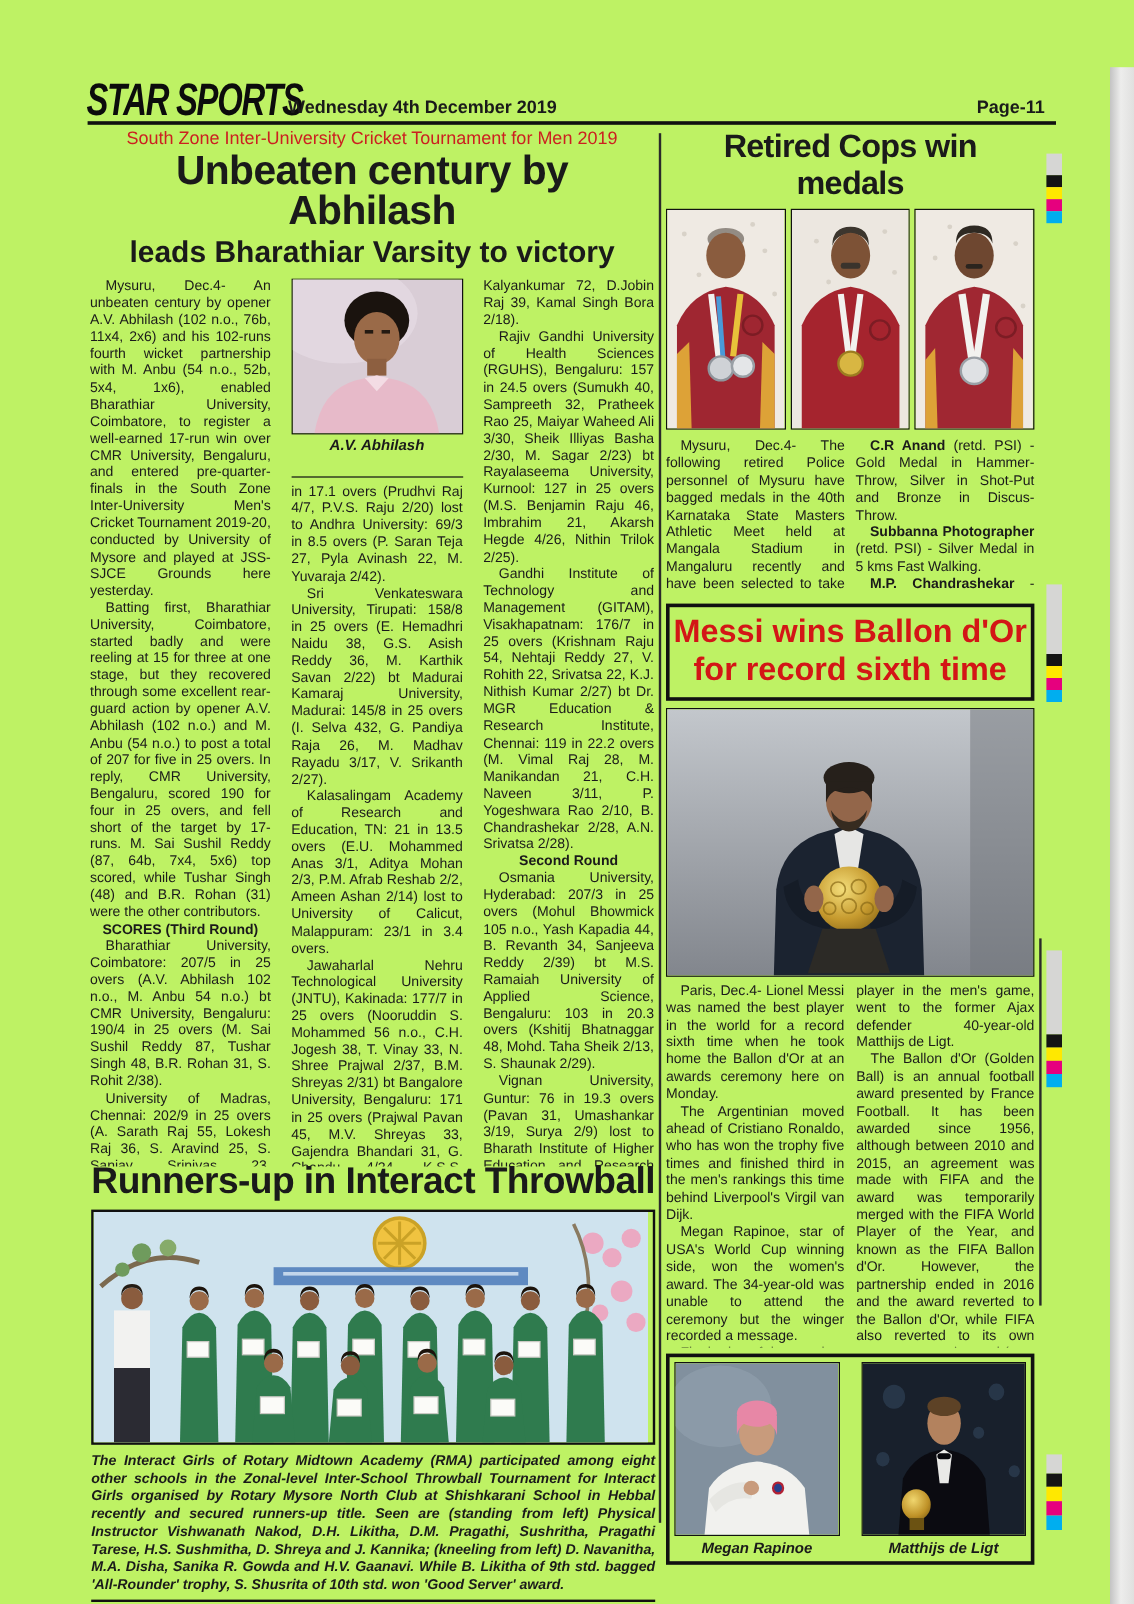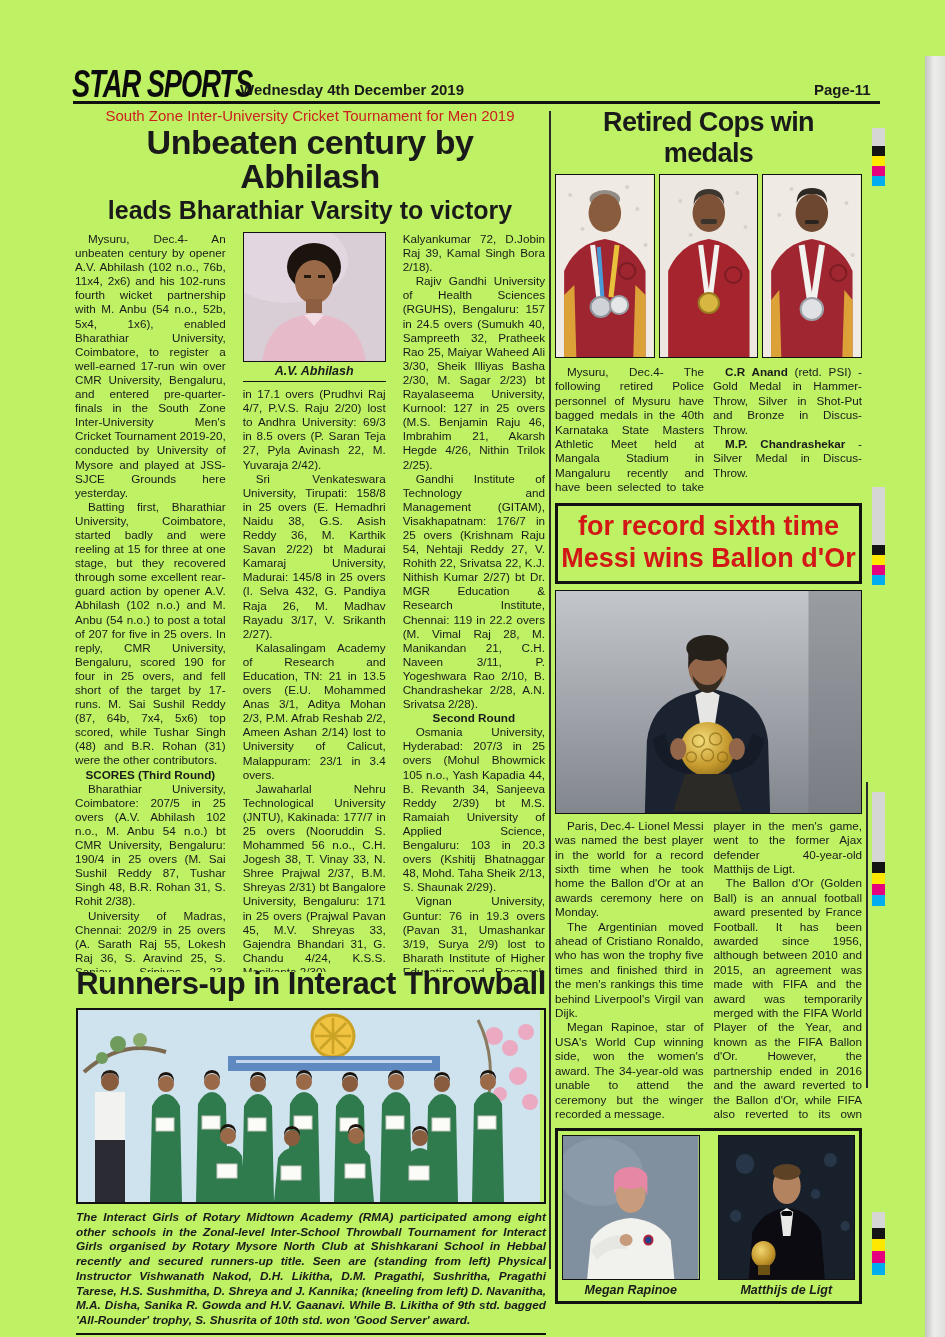--- a/index.html
+++ b/index.html
@@ -17,21 +17,21 @@
   .h1a{font-size:34px;font-weight:bold;text-align:center;line-height:1.0;margin:1px 0 0;letter-spacing:-.5px;}
   .h1b{font-size:25px;font-weight:bold;text-align:center;margin:3px 0 7px;}
   .cols{display:flex;gap:17px;height:740px;overflow:hidden;}
   .col{text-align:justify;font-size:11.7px;line-height:14.1px;}
   .c1{width:163px;} .c2{width:144px;} .c3{width:154px;}
   .col p{margin:0;text-indent:13px;}
   .col p.ni{text-indent:0;}
   .col p.cb{text-indent:0;text-align:center;font-weight:bold;}
   .photo-frame{border:1.5px solid #111;font-size:0;line-height:0;}
   .pcap{font-style:italic;font-weight:bold;text-align:center;font-size:12.5px;
-        border-bottom:1.5px solid #111;padding:2px 0 3px;margin:0 0 5px;}
+        border-bottom:1.5px solid #111;padding:2px 0 19px;margin:0 0 5px;}
   
   .tz{position:absolute;left:76px;top:934px;width:470px;margin-top:32px;}
   .tz-h{font-size:31px;font-weight:bold;text-align:center;margin:0 0 6px;letter-spacing:-.5px;}
   .tz .photo-frame{border:2px solid #111;}
   .tcap{font-style:italic;font-weight:bold;font-size:11.8px;line-height:14.7px;text-align:justify;
         margin-top:6px;padding-bottom:5px;border-bottom:2.5px solid #111;}
   
   .rz{position:absolute;left:555px;top:107px;width:307px;}
   .rz-h{font-size:27px;font-weight:bold;text-align:center;margin:0;letter-spacing:-.6px;}
   .cops{display:flex;gap:4px;margin-top:5px;}
@@ -299,27 +299,28 @@
         </svg>
       </div>
     </div>
 
     <div class="medals-cols">
       <div class="mcol">
         <p>Mysuru, Dec.4- The following retired Police personnel of Mysuru have bagged medals in the 40th Karnataka State Masters Athletic Meet held at Mangala Stadium in Mangaluru recently and have been selected to take part in the 41st National Meet to be held at Manipur:</p>
       </div>
       <div class="mcol">
         <p><b>C.R Anand</b><span> (retd. PSI) - Gold Medal in Hammer-Throw, Silver in Shot-Put and Bronze in Discus-Throw.</span></p>
+        <p><b>Subbanna Photographer</b><span> (retd. PSI) - Silver Medal in 5 kms Fast Walking.</span></p>
         <p><b>M.P. Chandrashekar</b><span> - Silver Medal in Discus-Throw.</span></p>
       </div>
     </div>
 
     <div class="messi-head">
+      <div>Messi wins Ballon d'Or</div>
       <div>for record sixth time</div>
-      <div>Messi wins Ballon d'Or</div>
     </div>
 
     <div class="messi-photo">
       <svg viewBox="0 0 302 222" width="100%" height="222" preserveAspectRatio="none">
         <defs>
           <linearGradient id="mbg" x1="0" y1="0" x2="0" y2="1">
               <stop offset="0" stop-color="#c3c7cc"></stop>
               <stop offset="1" stop-color="#82868d"></stop>
             </linearGradient>
           <radialGradient id="gold-m" cx=".4" cy=".35" r=".85">

